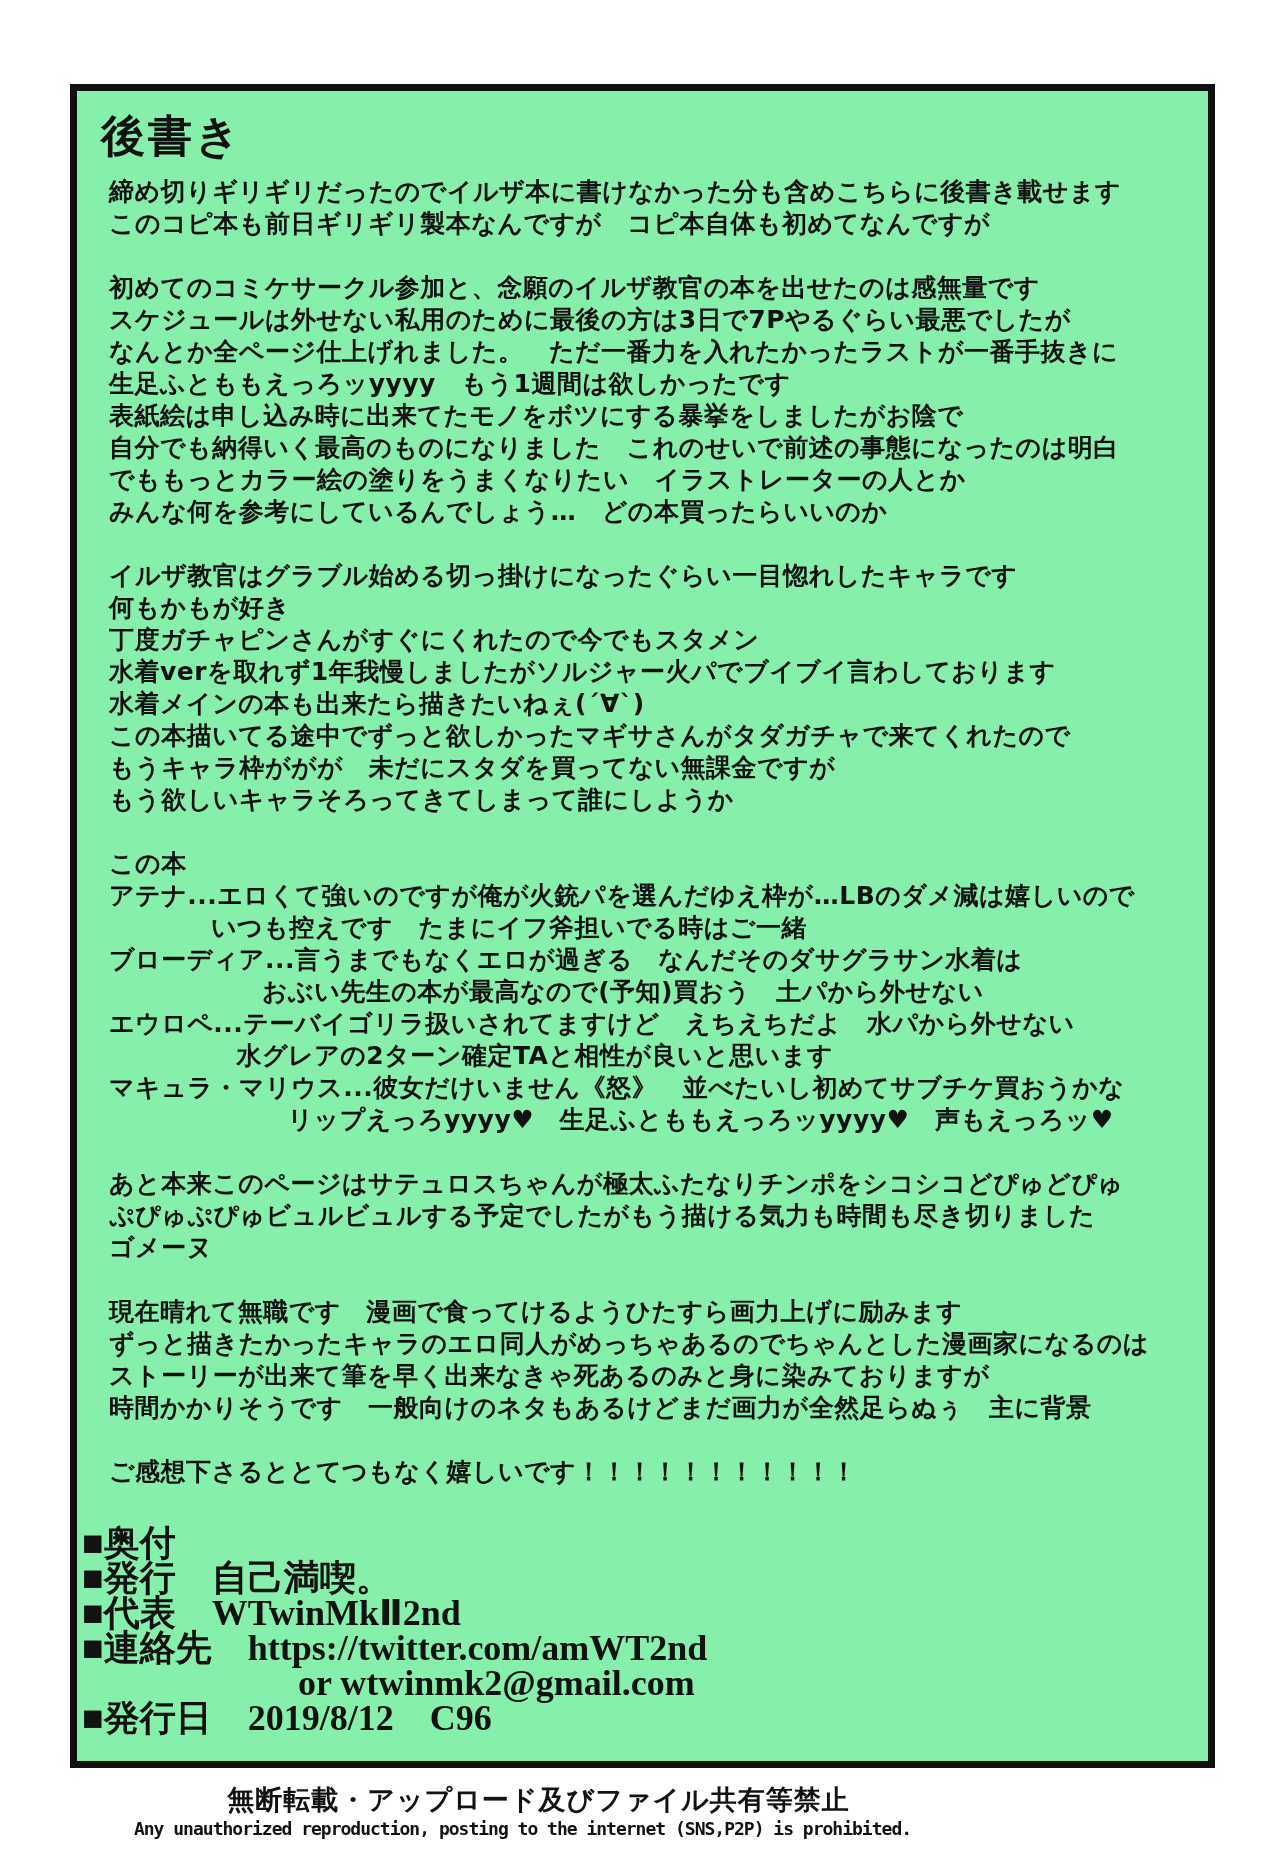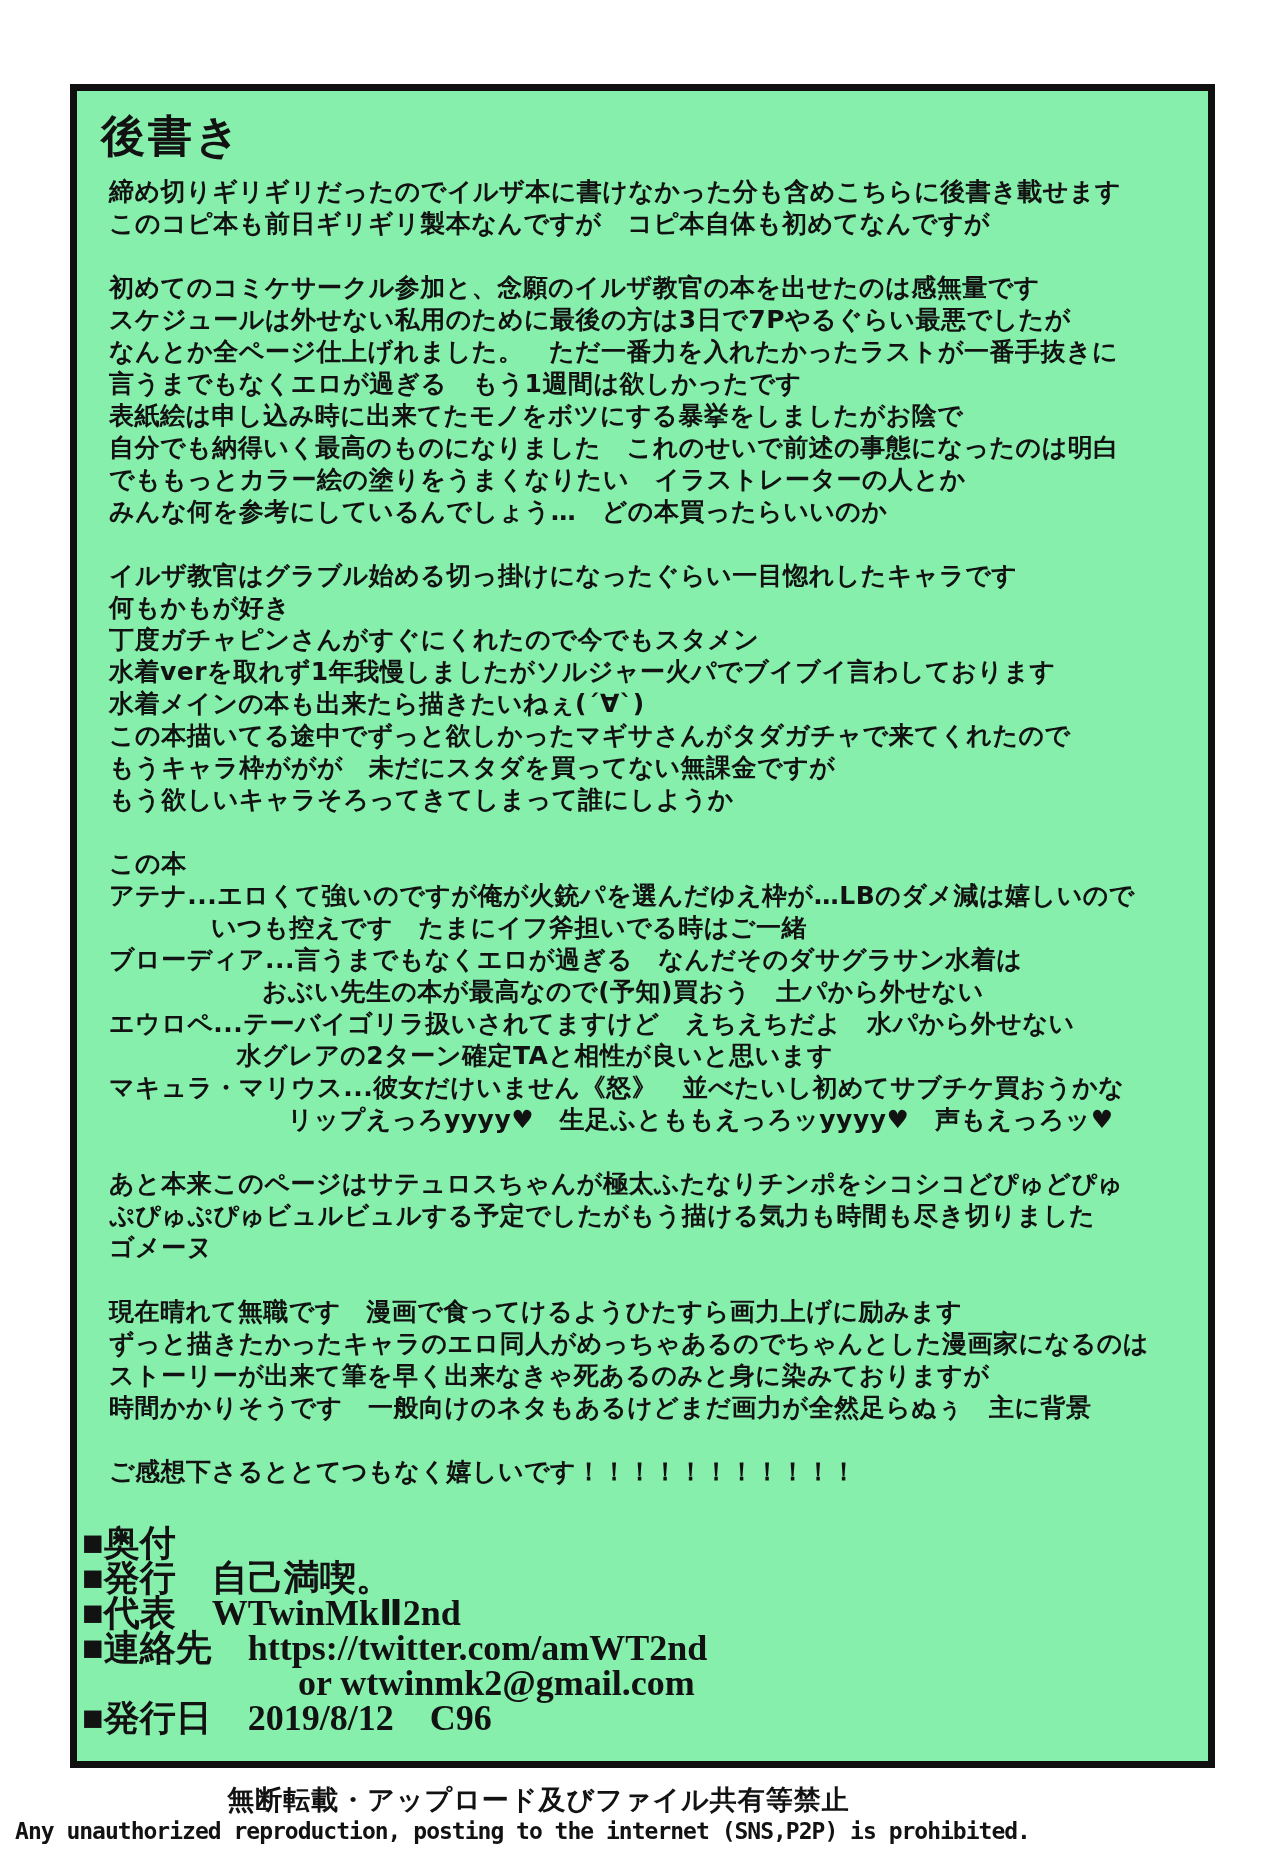--- a/index.html
+++ b/index.html
@@ -39,21 +39,21 @@
   .footer-jp{
     position:absolute;left:16px;top:1782px;width:1045px;
     text-align:center;
     font-size:27px;font-weight:bold;letter-spacing:1px;
     white-space:pre;
   }
   .footer-en{
     position:absolute;left:0;top:1818px;width:1045px;
     text-align:center;
     font-family:"DejaVu Sans Mono",monospace;
-    font-size:23px;font-weight:bold;letter-spacing:-1px;
+    font-size:18px;font-weight:bold;letter-spacing:-1px;
     white-space:pre;
   }
 </style>
 </head>
 <body>
 
 <div class="frame">
   <div class="page-title">後書き</div>
 
   <div class="body-lines">
@@ -64,21 +64,21 @@
       <div class="line">このコピ本も前日ギリギリ製本なんですが　コピ本自体も初めてなんですが</div>
 
       <div class="line"></div>
 
       <div class="line">初めてのコミケサークル参加と、念願のイルザ教官の本を出せたのは感無量です</div>
 
       <div class="line">スケジュールは外せない私用のために最後の方は3日で7Pやるぐらい最悪でしたが</div>
 
       <div class="line">なんとか全ページ仕上げれました。　ただ一番力を入れたかったラストが一番手抜きに</div>
 
-      <div class="line">言うまでもなくエロが過ぎる　もう1週間は欲しかったです</div>
+      <div class="line">生足ふとももえっろッyyyy　もう1週間は欲しかったです</div>
 
       <div class="line">表紙絵は申し込み時に出来てたモノをボツにする暴挙をしましたがお陰で</div>
 
       <div class="line">自分でも納得いく最高のものになりました　これのせいで前述の事態になったのは明白</div>
 
       <div class="line">でももっとカラー絵の塗りをうまくなりたい　イラストレーターの人とか</div>
 
       <div class="line">みんな何を参考にしているんでしょう…　どの本買ったらいいのか</div>
 
       <div class="line"></div>

